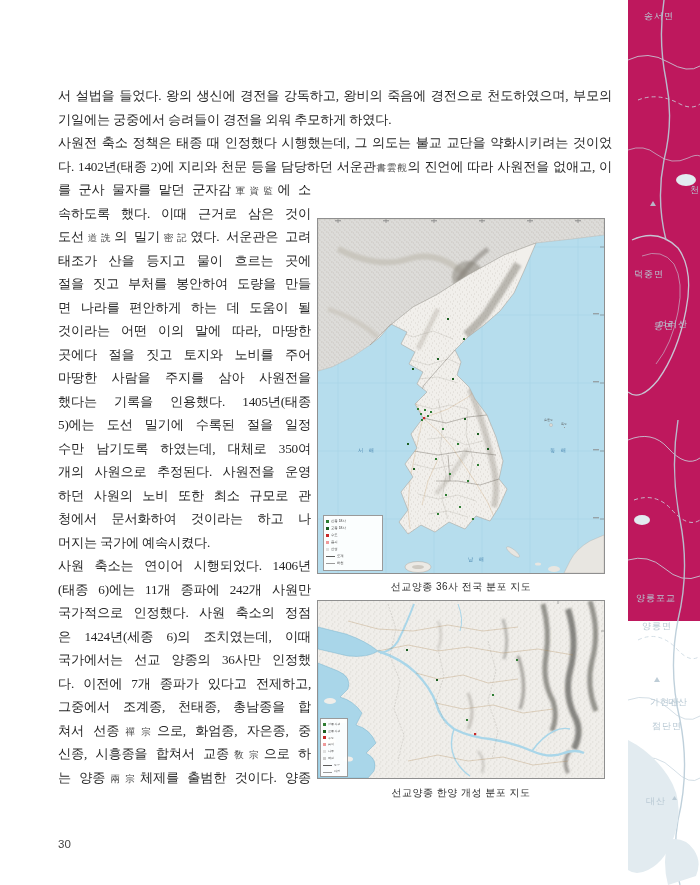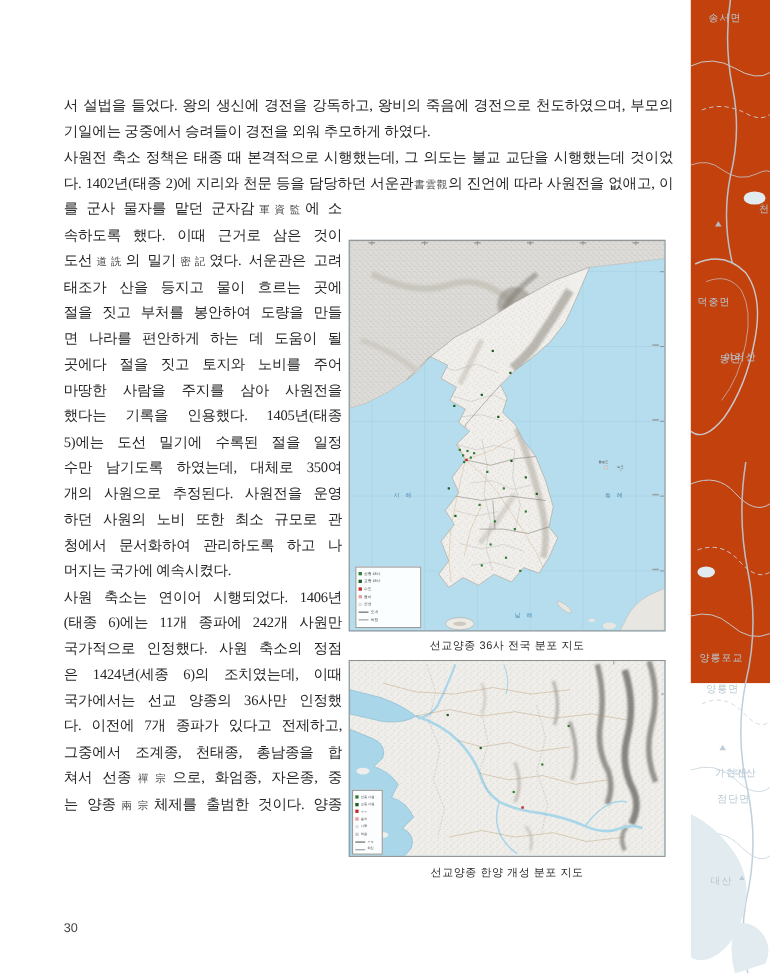--- a/index.html
+++ b/index.html
@@ -31,58 +31,60 @@
   #legend-2{left:2px;top:117px;width:28px;height:59px;}
   .lrow{display:flex;align-items:center;gap:2px;height:7px;}
   #legend-2 .lrow{height:6.8px;}
   .sw{width:3px;height:3px;flex:0 0 auto;}
   .sw.line-dark{width:9px;height:1.2px;background:#5c5c5c;}
   .sw.line-thin{width:9px;height:0.7px;background:#9a9a9a;}
   .lt{font-size:6px;color:#333;transform:scale(0.56);transform-origin:0 50%;
       white-space:nowrap;font-family:"Liberation Sans",sans-serif;}
   #legend-2 .lt{transform:scale(0.48);}
   
-  #margin-art{position:absolute;right:0;top:0;width:72px;height:621px;background:#c2410c;text-decoration:underline;}
+  #margin-art{position:absolute;right:0;top:0;width:72px;height:621px;background:#be185d;text-decoration:underline;}
   #margin-art svg{position:absolute;left:0;top:0;}
   .mlabel{position:absolute;font-family:"Liberation Sans",sans-serif;color:#b7c8d3;
           font-size:9px;letter-spacing:1px;white-space:nowrap;}
 </style>
 </head>
 <body>
 
 <div id="intro-lines">
     <div class="tline">서 설법을 들었다. 왕의 생신에 경전을 강독하고, 왕비의 죽음에 경전으로 천도하였으며, 부모의</div>
     <div class="tline flush">기일에는 궁중에서 승려들이 경전을 외워 추모하게 하였다.</div>
-    <div class="tline">사원전 축소 정책은 태종 때 본격적으로 시행했는데, 그 의도는 불교 교단을 시행했는데 것이었</div>
+    <div class="tline">사원전 축소 정책은 태종 때 인정했다 시행했는데, 그 의도는 불교 교단을 약화시키려는 것이었</div>
     <div class="tline">다. 1402년(태종 2)에 지리와 천문 등을 담당하던 서운관<span class="hanja">書雲觀</span>의 진언에 따라 사원전을 없애고, 이</div>
   </div>
 <div id="column-lines">
     <div class="tline">를 군사 물자를 맡던 군자감<span class="hanja">軍資監</span>에 소</div>
     <div class="tline">속하도록 했다. 이때 근거로 삼은 것이</div>
     <div class="tline">도선<span class="hanja">道詵</span>의 밀기<span class="hanja">密記</span>였다. 서운관은 고려</div>
     <div class="tline">태조가 산을 등지고 물이 흐르는 곳에</div>
     <div class="tline">절을 짓고 부처를 봉안하여 도량을 만들</div>
     <div class="tline">면 나라를 편안하게 하는 데 도움이 될</div>
+    <div class="tline">것이라는 어떤 이의 말에 따라, 마땅한</div>
     <div class="tline">곳에다 절을 짓고 토지와 노비를 주어</div>
     <div class="tline">마땅한 사람을 주지를 삼아 사원전을</div>
     <div class="tline">했다는 기록을 인용했다. 1405년(태종</div>
     <div class="tline">5)에는 도선 밀기에 수록된 절을 일정</div>
     <div class="tline">수만 남기도록 하였는데, 대체로 350여</div>
     <div class="tline">개의 사원으로 추정된다. 사원전을 운영</div>
     <div class="tline">하던 사원의 노비 또한 최소 규모로 관</div>
-    <div class="tline">청에서 문서화하여 관리하도록 하고 나</div>
+    <div class="tline">청에서 문서화하여 것이라는 하고 나</div>
     <div class="tline flush">머지는 국가에 예속시켰다.</div>
     <div class="tline">사원 축소는 연이어 시행되었다. 1406년</div>
     <div class="tline">(태종 6)에는 11개 종파에 242개 사원만</div>
     <div class="tline">국가적으로 인정했다. 사원 축소의 정점</div>
     <div class="tline">은 1424년(세종 6)의 조치였는데, 이때</div>
     <div class="tline">국가에서는 선교 양종의 36사만 인정했</div>
     <div class="tline">다. 이전에 7개 종파가 있다고 전제하고,</div>
     <div class="tline">그중에서 조계종, 천태종, 총남종을 합</div>
     <div class="tline">쳐서 선종<span class="hanja">禪宗</span>으로, 화엄종, 자은종, 중</div>
+    <div class="tline">신종, 시흥종을 합쳐서 교종<span class="hanja">敎宗</span>으로 하</div>
     <div class="tline">는 양종<span class="hanja">兩宗</span>체제를 출범한 것이다. 양종</div>
   </div>
 
 <div class="mapfig" id="map-national">
   <svg width="286" height="354" viewBox="0 0 286 354">
     <defs>
       <pattern id="speck1" width="7" height="7" patternUnits="userSpaceOnUse">
         <path d="M1,1 l1,0 M4,3 l1,0 M2,5 l1,0 M6,6 l1,0" stroke="#aaa49a" stroke-width="0.5"></path>
       </pattern>
       <pattern id="speck2" width="5" height="5" patternUnits="userSpaceOnUse">

